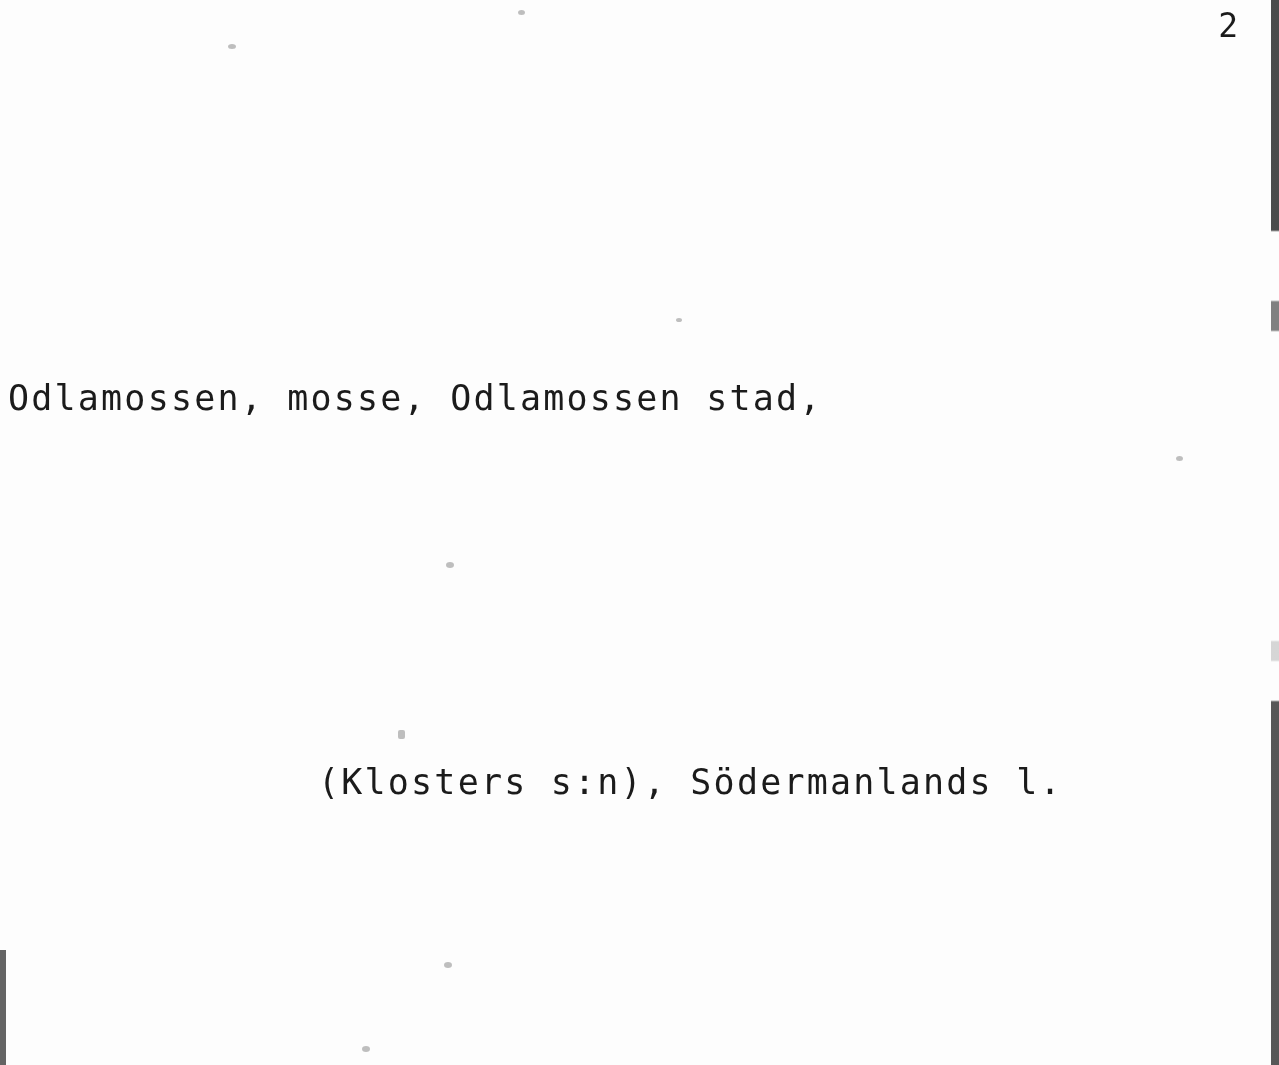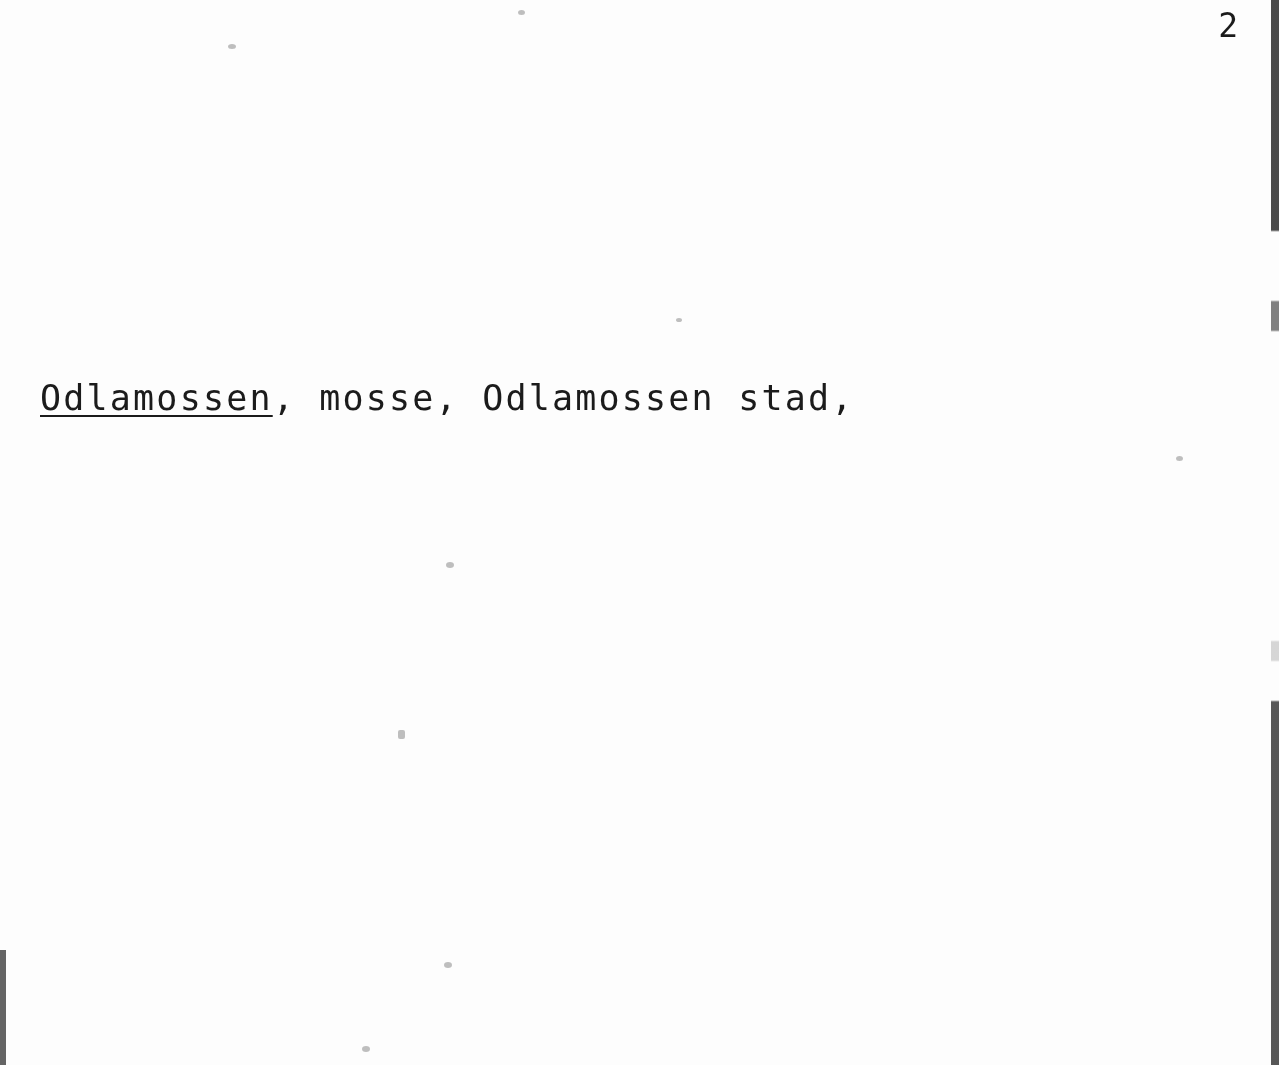--- a/index.html
+++ b/index.html
@@ -60,24 +60,22 @@
     letter-spacing: 2.2px;
     white-space: pre;
   }
   .line {
     white-space: pre;
   }
   .indent {
     padding-left: 310px;
   }
   .headword {
-    text-decoration: underline;
     text-underline-offset: 5px;
     text-decoration-thickness: 2px;
-    margin-left: 32px;
   }
   
   .speck {
     position: absolute;
     background: #8a8a8a;
     border-radius: 50%;
     opacity: 0.55;
   }
   .s1 { left: 518px; top: 10px;  width: 7px; height: 5px; }
   .s2 { left: 228px; top: 44px;  width: 8px; height: 5px; }
@@ -104,20 +102,21 @@
   <div class="speck s6"></div>
   <div class="speck s7"></div>
   <div class="speck s8"></div>
 
   <div class="page-number">2</div>
 
   <div class="body-text">
 
     <div class="line"><span class="headword">Odlamossen</span><span>, mosse, Odlamossen stad,</span></div>
 
+    <div class="line indent">(Klosters s:n), Södermanlands l.</div>
 
     
 
     
 
     
 
     
 
   </div>

